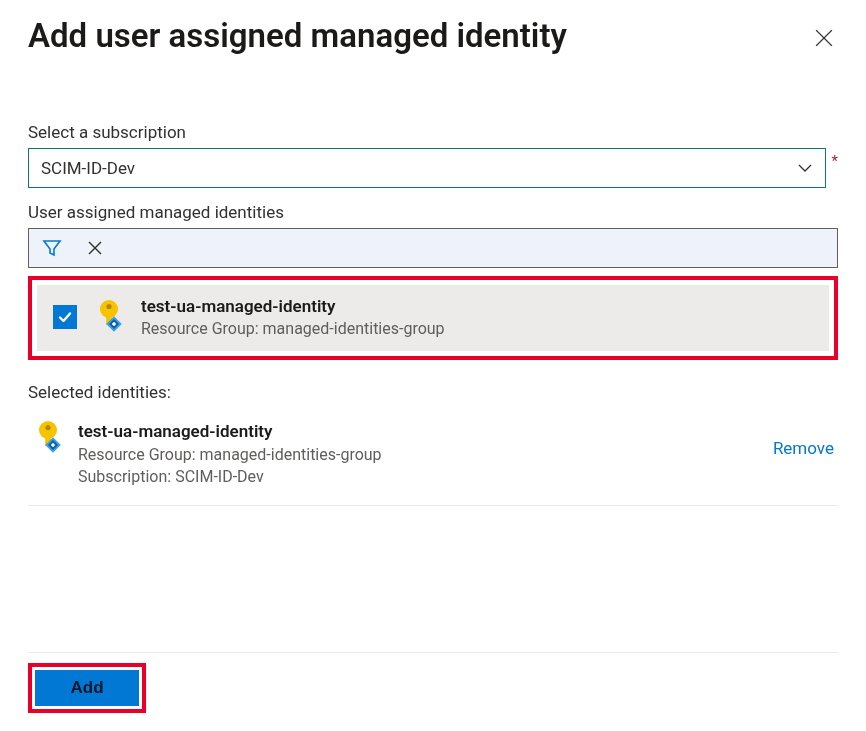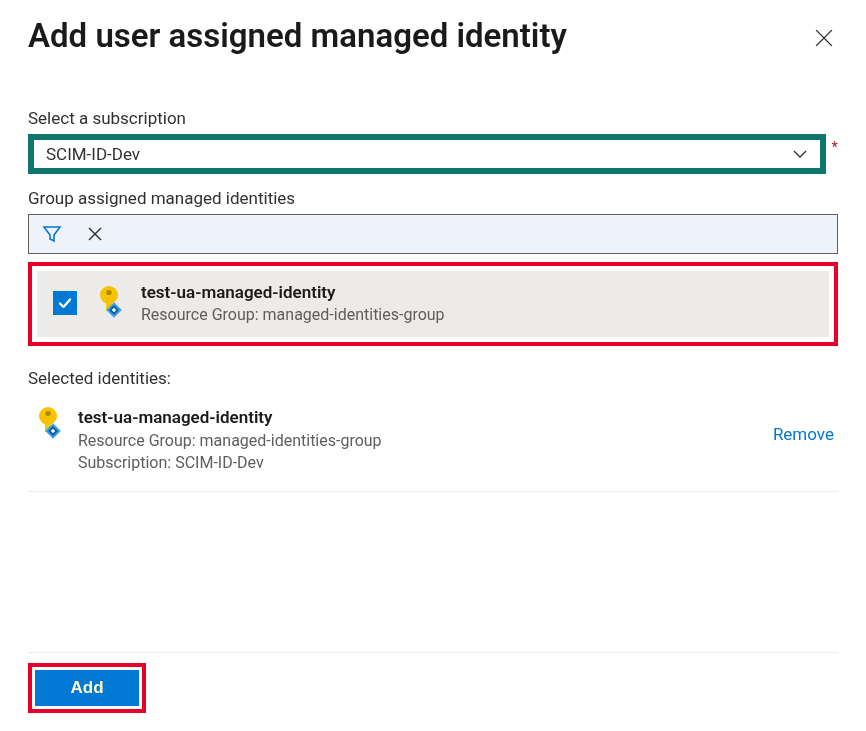--- a/index.html
+++ b/index.html
@@ -45,36 +45,36 @@
     justify-content: center;
     cursor: pointer;
     color: #323130;
   }
   .close-btn svg { width: 18px; height: 18px; }
 
   
   .field-label {
     font-size: 17px;
     color: #323130;
-    margin-top: 52px;
+    margin-top: 66px;
     margin-bottom: 6px;
   }
   .field-label.uami {
     margin-top: 14px;
   }
 
   
   .select-row {
     display: flex;
     align-items: center;
   }
   .select-box {
     flex: 1;
     height: 40px;
-    border: 6px solid #0f766e;
+    border: 1px solid #0f766e;
     display: flex;
     align-items: center;
     justify-content: space-between;
     padding: 0 12px;
     font-size: 17px;
     cursor: pointer;
     background: #fff;
   }
   .select-box .chev {
     width: 16px; height: 16px;
@@ -195,21 +195,21 @@
     display: inline-block;
     padding: 3px;
   }
   .add-btn {
     display: inline-flex;
     align-items: center;
     justify-content: center;
     min-width: 104px;
     height: 36px;
     background: #0078d4;
-    color: #fef9c3;
+    color: #0f172a;
     font-size: 17px;
     font-weight: 600;
     border: none;
     cursor: pointer;
     padding: 0 20px;
   }
 </style>
 </head>
 <body>
 
@@ -246,21 +246,21 @@
   <div class="select-row">
     <div class="select-box" role="combobox">
       <span>SCIM-ID-Dev</span>
       <svg class="chev" viewBox="0 0 16 16" fill="none" stroke="currentColor" stroke-width="1.3">
         <polyline points="2,5 8,11 14,5"></polyline>
       </svg>
     </div>
     <span class="req-star">*</span>
   </div>
 
-  <div class="field-label uami">Group assigned managed identities</div>
+  <div class="field-label uami">User assigned managed identities</div>
   <div class="filter-box">
     <div class="filter-icon-cell">
       <svg viewBox="0 0 20 20" fill="none" stroke="currentColor" stroke-width="1.6">
         <polygon points="2,3 18,3 12,11 12,17 8,15 8,11"></polygon>
       </svg>
     </div>
     <div class="filter-clear" role="button" aria-label="Clear">
       <svg viewBox="0 0 16 16" stroke="currentColor" stroke-width="1.4" fill="none">
         <line x1="2" y1="2" x2="14" y2="14"></line>
           <line x1="14" y1="2" x2="2" y2="14"></line>

